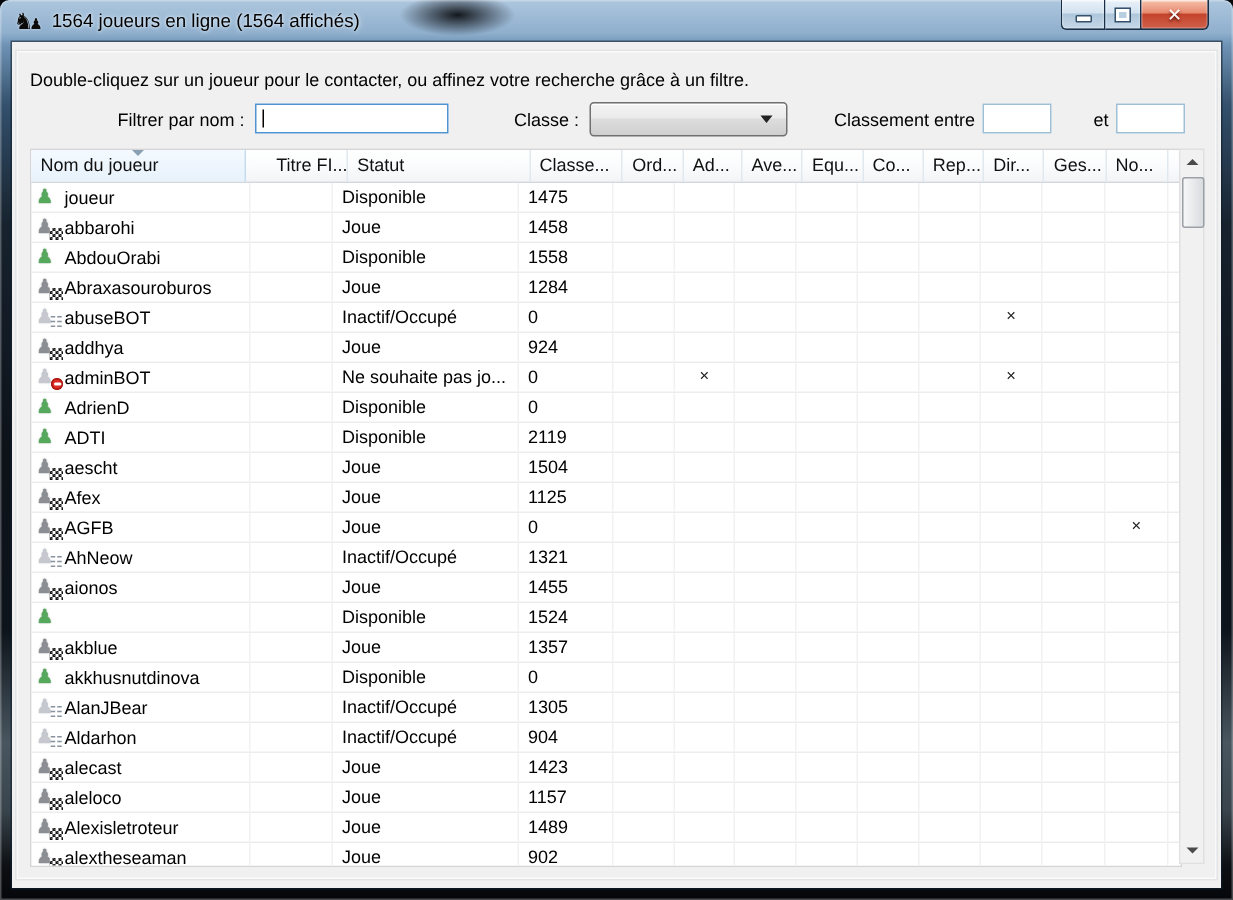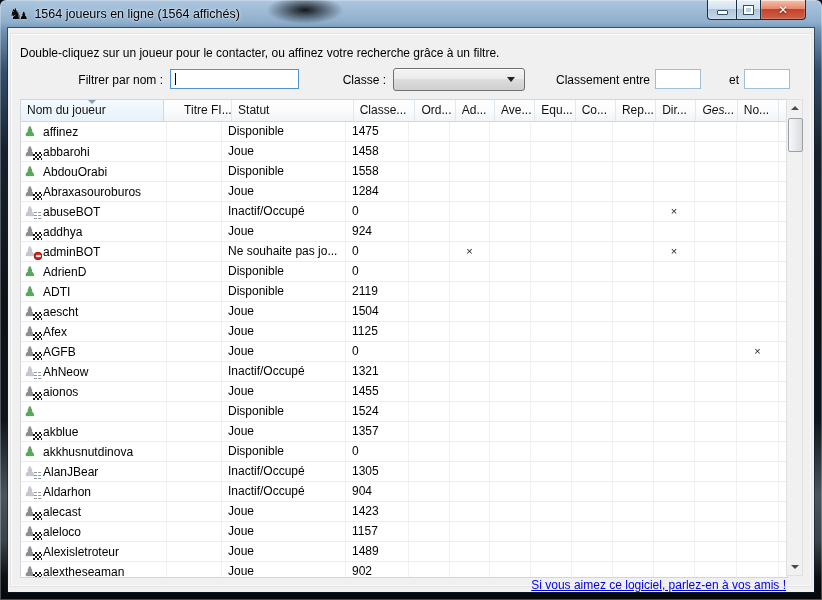--- a/index.html
+++ b/index.html
@@ -138,31 +138,31 @@
           <div class="hcell" style="width: 55px; margin-left: 14px;"><span>Titre FI...</span></div>
           <div class="hcell" style="width: 124px;"><span>Statut</span></div>
           <div class="hcell" style="width: 63px;"><span>Classe...</span></div>
           <div class="hcell" style="width: 41px;"><span>Ord...</span></div>
           <div class="hcell" style="width: 40px;"><span>Ad...</span></div>
           <div class="hcell" style="width: 41px;"><span>Ave...</span></div>
           <div class="hcell" style="width: 41px;"><span>Equ...</span></div>
           <div class="hcell" style="width: 41px;"><span>Co...</span></div>
           <div class="hcell" style="width: 41px;"><span>Rep...</span></div>
           <div class="hcell" style="width: 41px;"><span>Dir...</span></div>
-          <div class="hcell" style="width: 42px; font-style: italic;"><span>Ges...</span></div>
+          <div class="hcell" style="width: 42px;"><span>Ges...</span></div>
           <div class="hcell" style="width: 42px;"><span>No...</span></div>
           <div class="hcell filler" style="width: 8px;"></div>
         </div>
       <div class="lv-body" id="lvBody">
           <div class="lrow">
             <div class="lcell c-name" style="width: 146px;">
               <span class="picon available">
                 <span class="pawn">♟</span>
               </span>
-              <span>affinez</span>
+              <span>joueur</span>
             </div>
             <div class="lcell c-titre" style="width: 55px;"></div>
             <div class="lcell c-statut" style="width: 124px;">Disponible</div>
             <div class="lcell c-classement" style="width: 63px;">1475</div>
             <div class="lcell c-ord mark" style="width: 41px;"></div>
             <div class="lcell c-ad mark" style="width: 40px;"></div>
             <div class="lcell c-ave mark" style="width: 41px;"></div>
             <div class="lcell c-equ mark" style="width: 41px;"></div>
             <div class="lcell c-co mark" style="width: 41px;"></div>
             <div class="lcell c-rep mark" style="width: 41px;"></div>
@@ -655,15 +655,14 @@
     <div class="vscroll">
       <div class="sb-btn up">
           <span class="arr up"></span>
         </div>
       <div class="sb-thumb"></div>
       <div class="sb-btn down">
           <span class="arr down"></span>
         </div>
     </div>
 
-    <a class="footer-link">Si vous aimez ce logiciel, parlez-en à vos amis !</a>
   </div>
 </div>
 
 </body></html>

